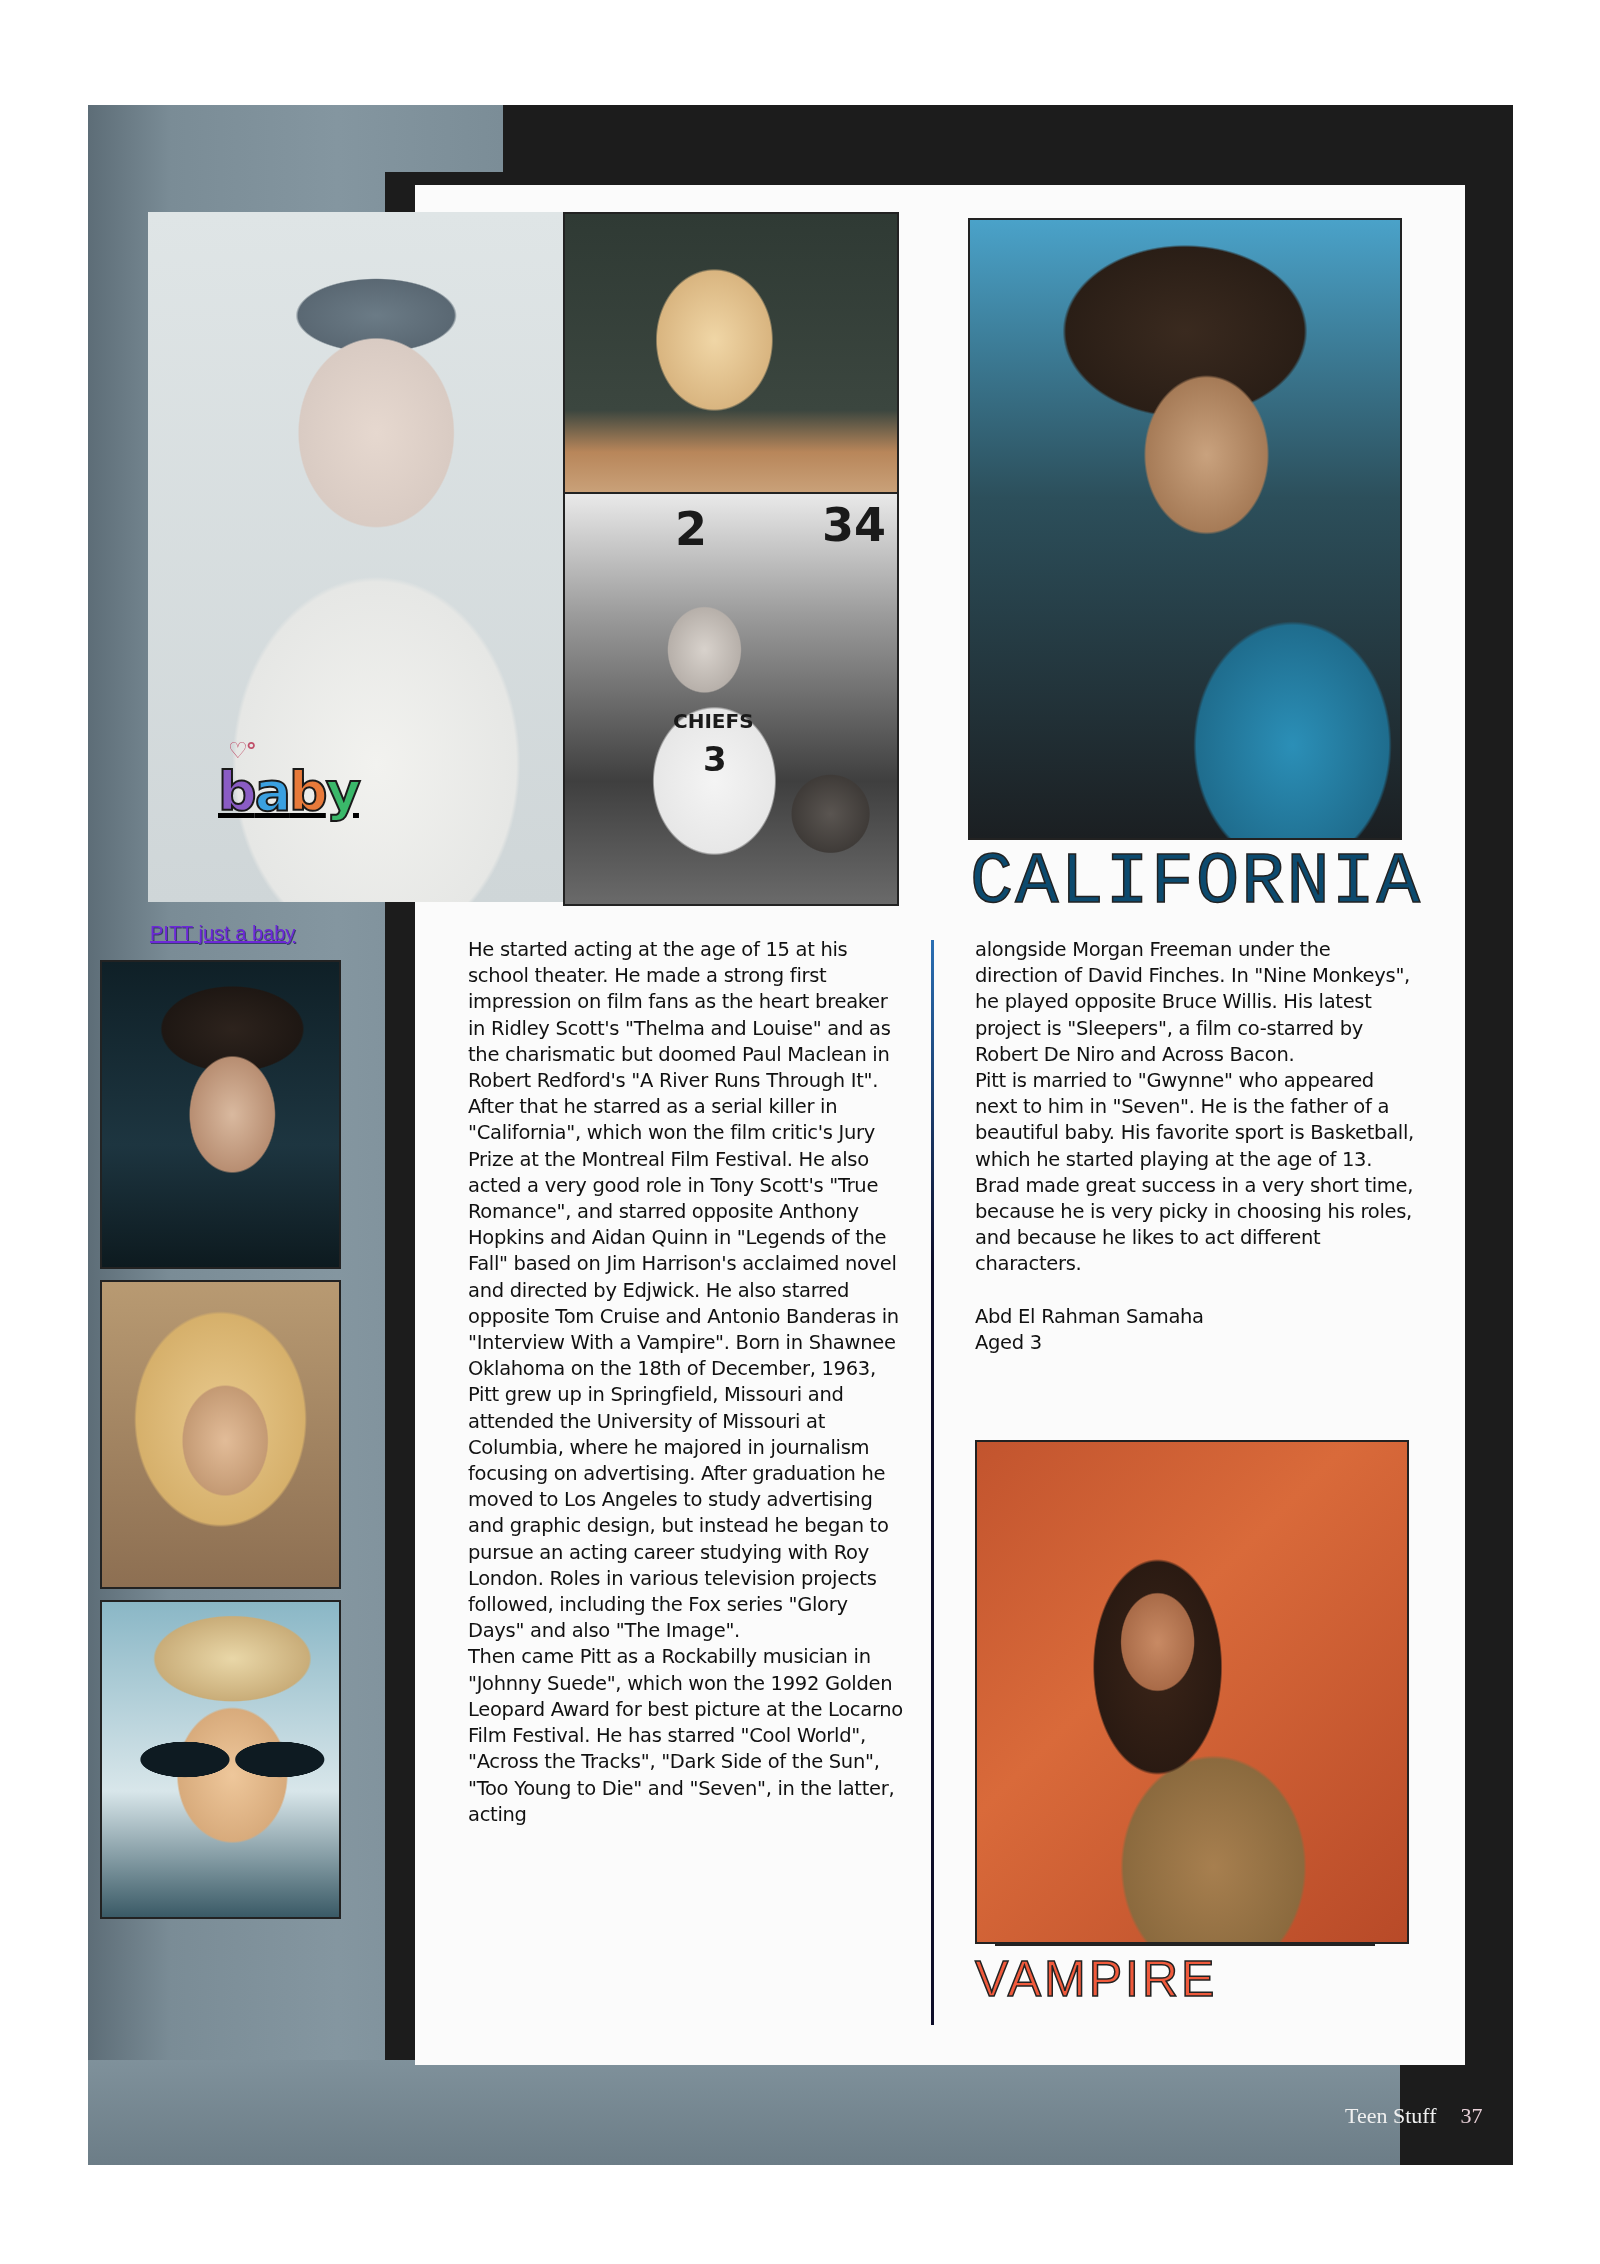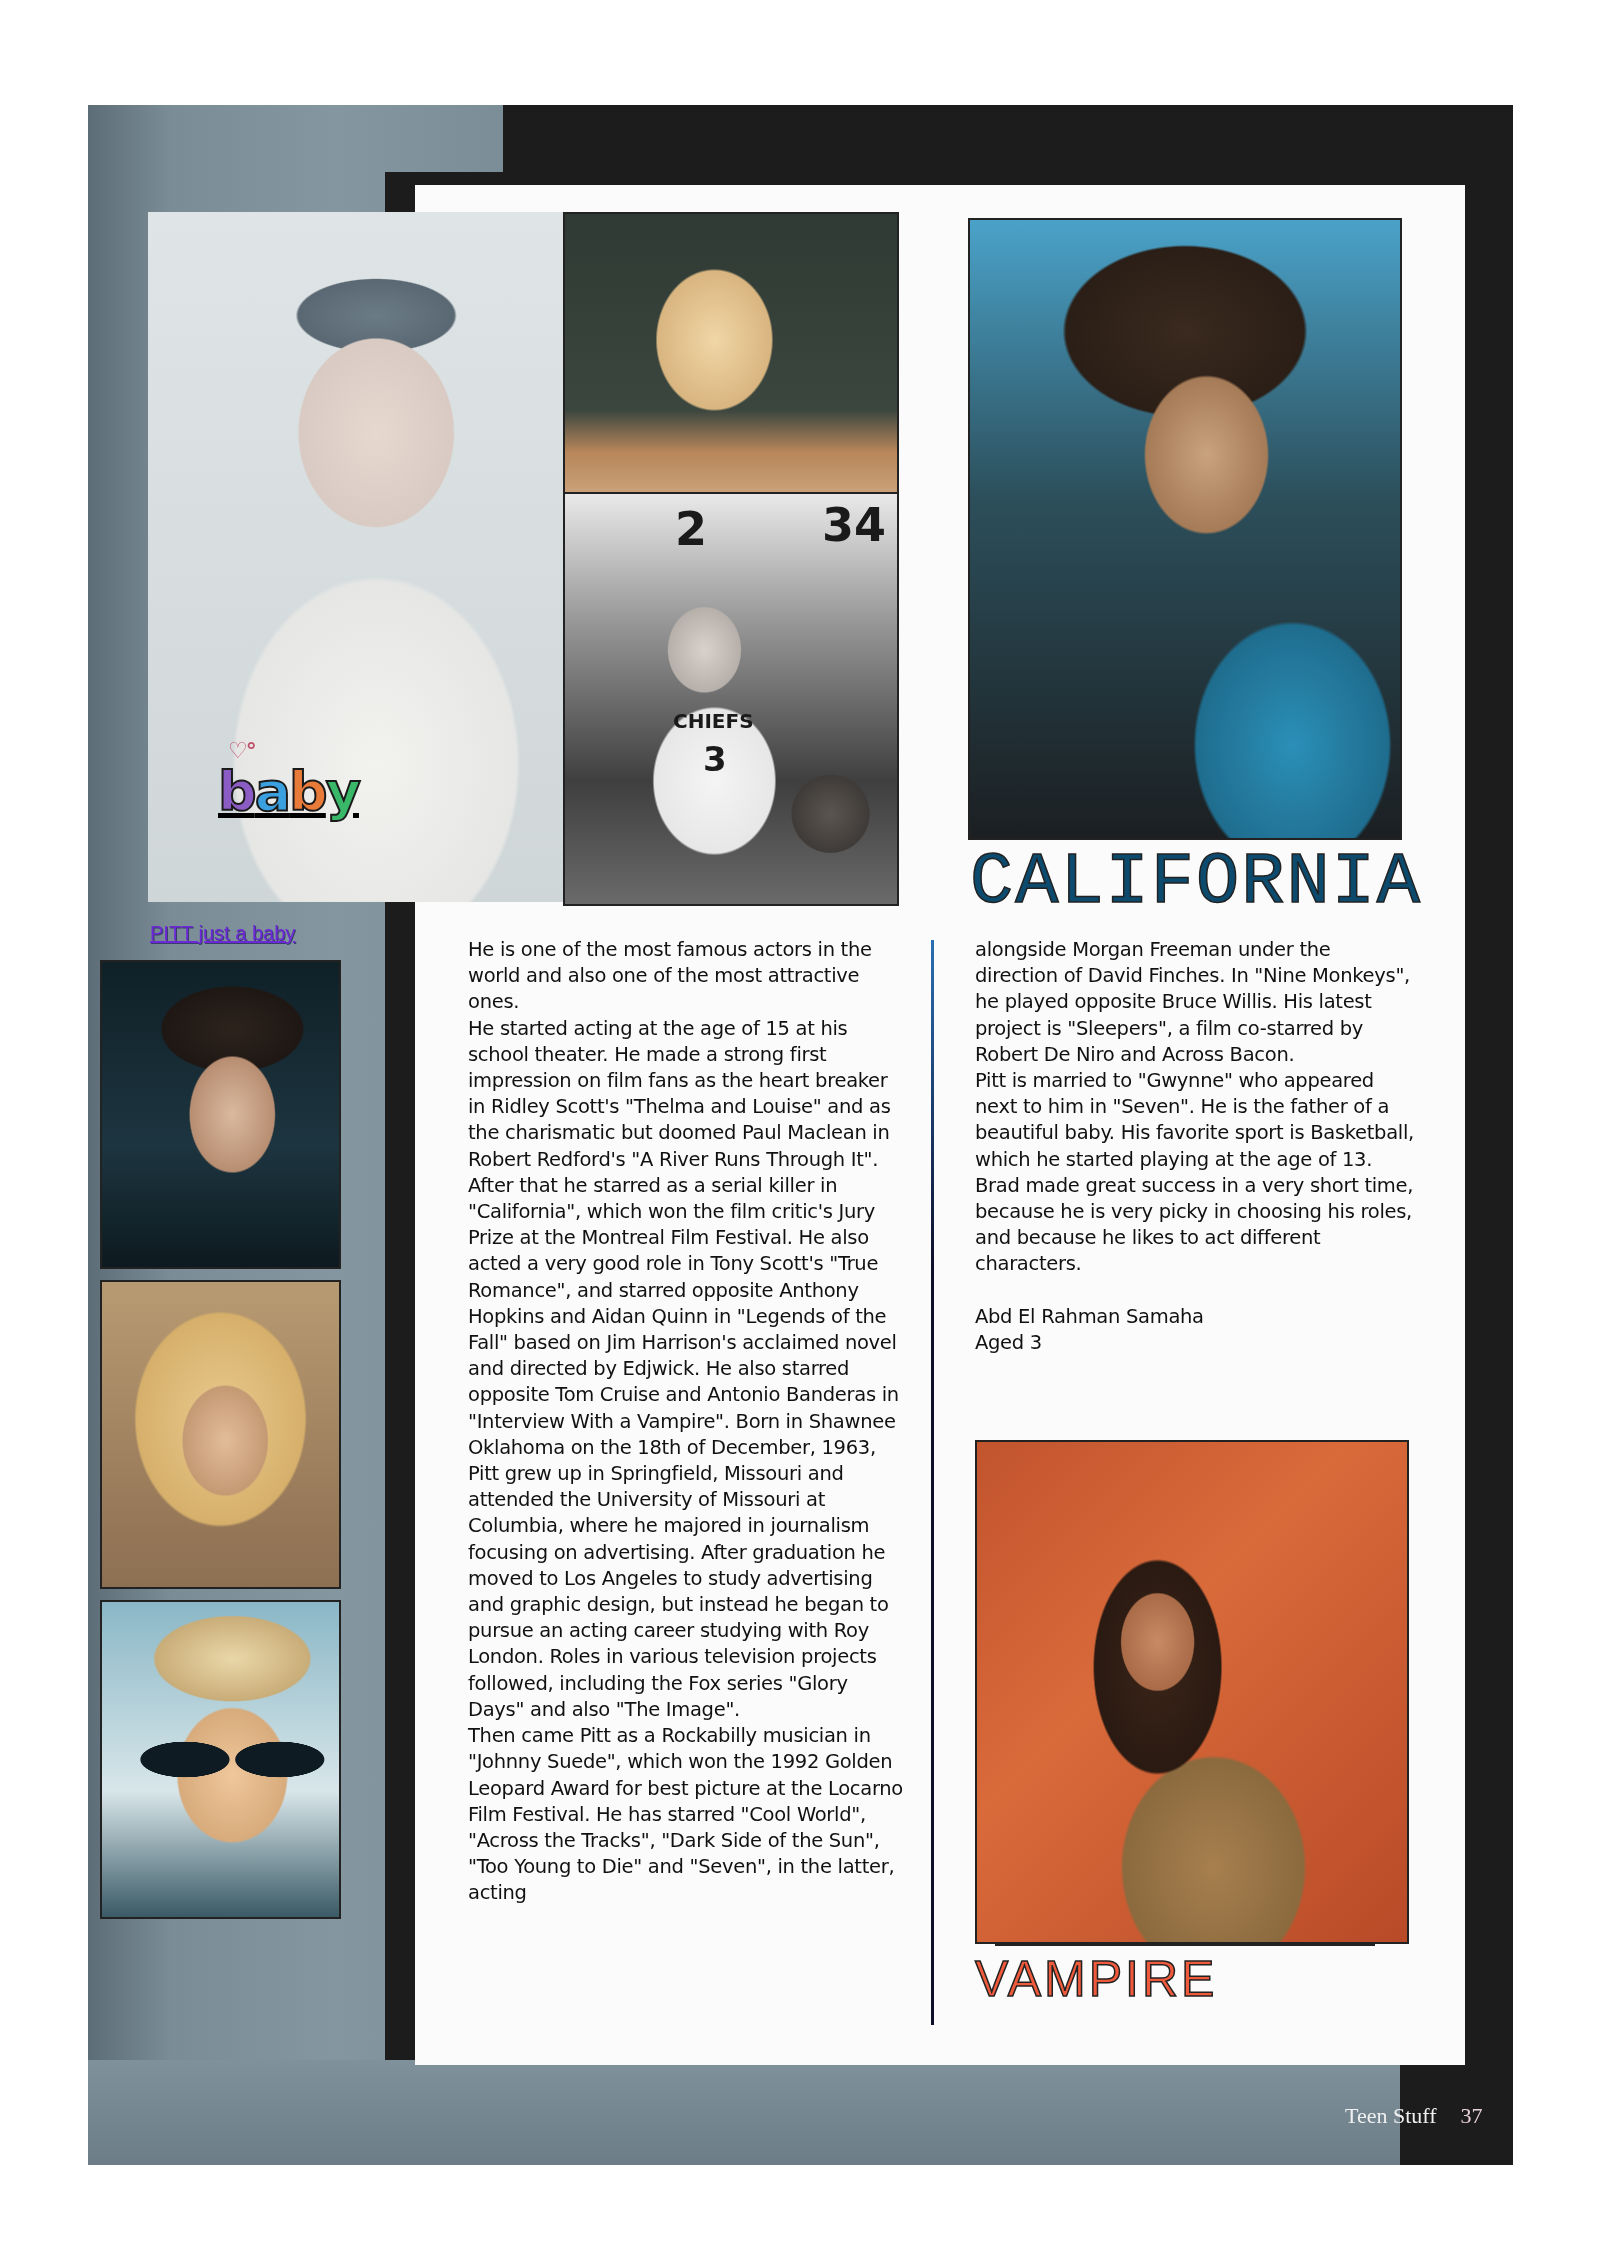--- a/index.html
+++ b/index.html
@@ -109,21 +109,20 @@
 <div class="abs photo ph-p2"></div>
 <div class="abs photo ph-p3"></div>
 
 <div class="abs photo ph-calif"></div>
 <div class="abs title-calif">CALIFORNIA</div>
 
 <div class="abs photo ph-vamp"></div>
 <div class="abs title-vamp">VAMPIRE</div>
 
 <div class="abs col col-left">
-  <p>He is one of the most famous actors in the world and also one of the most attractive ones.</p>
   <p>He started acting at the age of 15 at his school theater. He made a strong first impression on film fans as the heart breaker in Ridley Scott's "Thelma and Louise" and as the charismatic but doomed Paul Maclean in Robert Redford's "A River Runs Through It". After that he starred as a serial killer in "California", which won the film critic's Jury Prize at the Montreal Film Festival. He also acted a very good role in Tony Scott's "True Romance", and starred opposite Anthony Hopkins and Aidan Quinn in "Legends of the Fall" based on Jim Harrison's acclaimed novel and directed by Edjwick. He also starred opposite Tom Cruise and Antonio Banderas in "Interview With a Vampire". Born in Shawnee Oklahoma on the 18th of December, 1963, Pitt grew up in Springfield, Missouri and attended the University of Missouri at Columbia, where he majored in journalism focusing on advertising. After graduation he moved to Los Angeles to study advertising and graphic design, but instead he began to pursue an acting career studying with Roy London. Roles in various television projects followed, including the Fox series "Glory Days" and also "The Image".</p>
   <p>Then came Pitt as a Rockabilly musician in "Johnny Suede", which won the 1992 Golden Leopard Award for best picture at the Locarno Film Festival. He has starred "Cool World", "Across the Tracks", "Dark Side of the Sun", "Too Young to Die" and "Seven", in the latter, acting</p>
 </div>
 
 <div class="abs divider"></div>
 
 <div class="abs col col-right">
   <p>alongside Morgan Freeman under the direction of David Finches. In "Nine Monkeys", he played opposite Bruce Willis. His latest project is "Sleepers", a film co-starred by Robert De Niro and Across Bacon.</p>
   <p>Pitt is married to "Gwynne" who appeared next to him in "Seven". He is the father of a beautiful baby. His favorite sport is Basketball, which he started playing at the age of 13. Brad made great success in a very short time, because he is very picky in choosing his roles, and because he likes to act different characters.</p>
   <p class="byline">Abd El Rahman Samaha</p>

